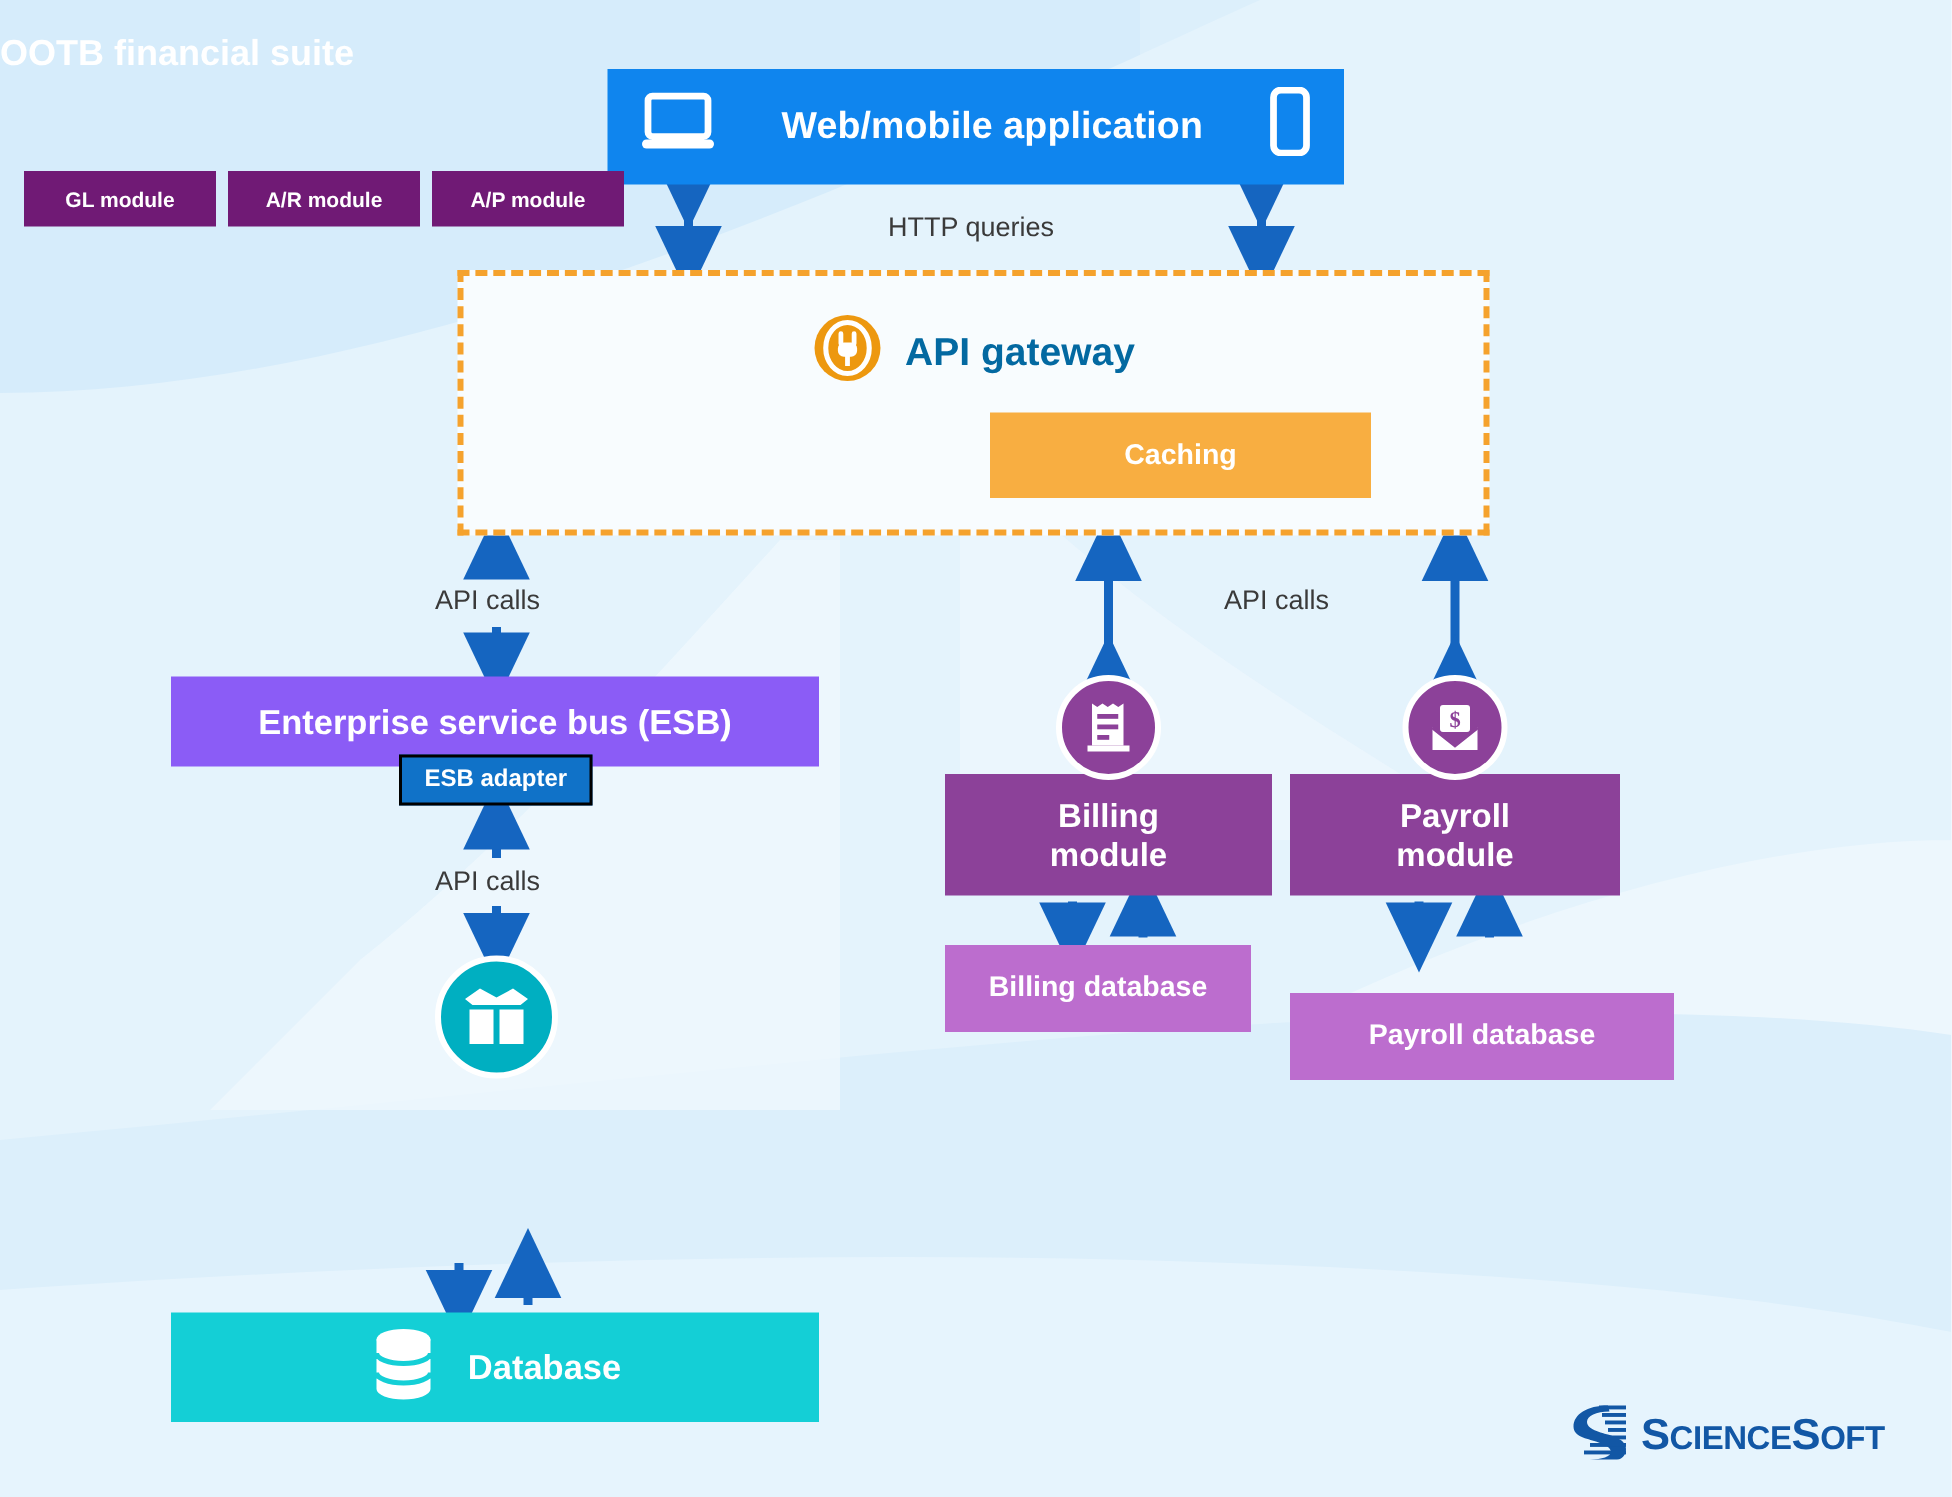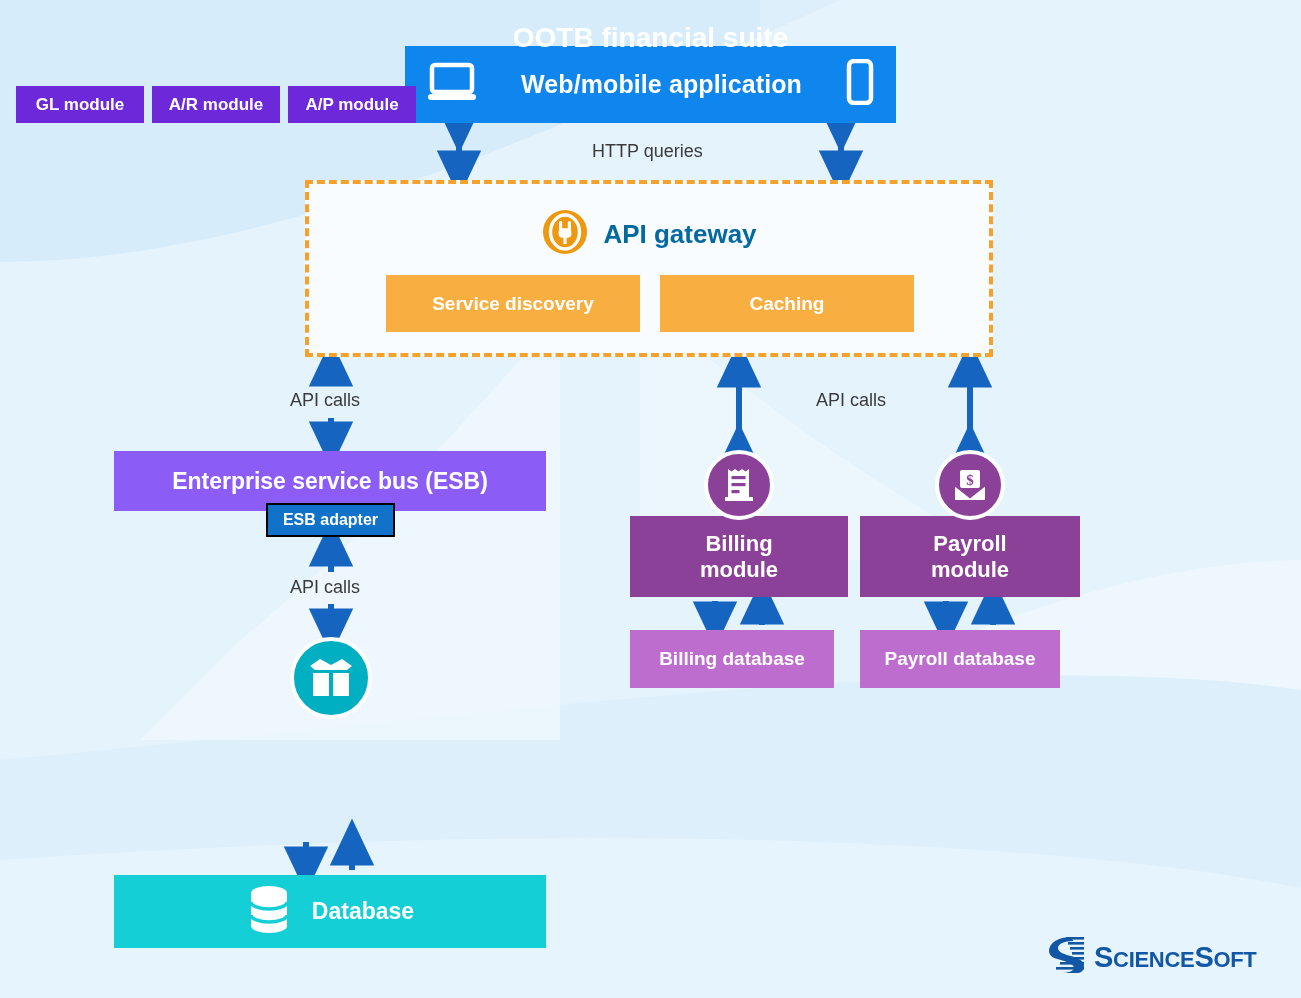--- a/index.html
+++ b/index.html
@@ -87,31 +87,31 @@
   }
 
   
   #ootb {
     left: 114px; top: 711px; width: 432px; height: 127px;
     background: #00AFC1;
     display: block;
   }
   #ootb-title {
     position: absolute; left: 0; top: 22px; width: 100%;
-    text-align: center; font-size: 28px; font-weight: bold; color: #fff;
+    text-align: left; font-size: 24px; font-weight: bold; color: #fff;
   }
   #ootb-modules {
     position: absolute; left: 16px; top: 86px; width: 400px;
     display: flex; gap: 8px;
   }
   .ootb-chip {
     flex: 1; height: 37px;
-    background: #6d28d9;
-    color: #ffffff; font-size: 17px; font-weight: bold;
-    display: flex; align-items: center; justify-content: center;
+    background: #701a75;
+    color: #ffffff; font-size: 14px; font-weight: bold;
+    display: flex; align-items: center; justify-content: center; margin-top: 28px;
   }
   #database-box {
     left: 114px; top: 875px; width: 432px; height: 73px;
     background: #14CFD6;
     font-size: 23px;
   }
   #database-box .db-inner {
     display: flex; align-items: center; justify-content: center; gap: 20px;
   }
 
@@ -120,21 +120,21 @@
     background: #8C4199;
     font-size: 22px;
   }
   #billing-module { left: 630px; top: 516px; width: 218px; height: 81px; }
   #payroll-module { left: 860px; top: 516px; width: 220px; height: 81px; }
   .pdb-box {
     background: #BC6DCE;
     font-size: 19px;
   }
   #billing-db { left: 630px; top: 630px; width: 204px; height: 58px; }
-  #payroll-db { left: 860px; top: 630px; width: 200px; height: 58px; }
+  #payroll-db { left: 860px; top: 662px; width: 256px; height: 58px; }
 
   
   .badge {
     position: absolute;
     border-radius: 50%;
     display: flex; align-items: center; justify-content: center;
     border: 4px solid #ffffff;
     box-sizing: border-box;
     z-index: 5;
   }
@@ -247,21 +247,20 @@
           <ellipse cx="24" cy="24" rx="14.5" ry="17" fill="none" stroke="#fff" stroke-width="3.4"></ellipse>
           <path d="M19.6 14.5 v6.5 M28.4 14.5 v6.5" stroke="#fff" stroke-width="3.2" stroke-linecap="round"></path>
           <rect x="17.6" y="20.3" width="12.8" height="9.5" rx="4" fill="#fff"></rect>
           <rect x="22.4" y="29" width="3.2" height="7" fill="#fff"></rect>
         </svg>
       </span>
       <span class="gw-label">API gateway</span>
     </div>
   </div>
 
-  <div class="gw-chip" id="chip-sd">Service discovery</div>
   <div class="gw-chip" id="chip-cache">Caching</div>
 
   <div class="conn-label" id="lbl-api-esb">API calls</div>
   <div class="conn-label" id="lbl-api-mods">API calls</div>
 
   <div class="box" id="esb">Enterprise service bus (ESB)</div>
   <div class="box" id="esb-adapter">ESB adapter</div>
 
   <div class="conn-label" id="lbl-api-adapter">API calls</div>
 

